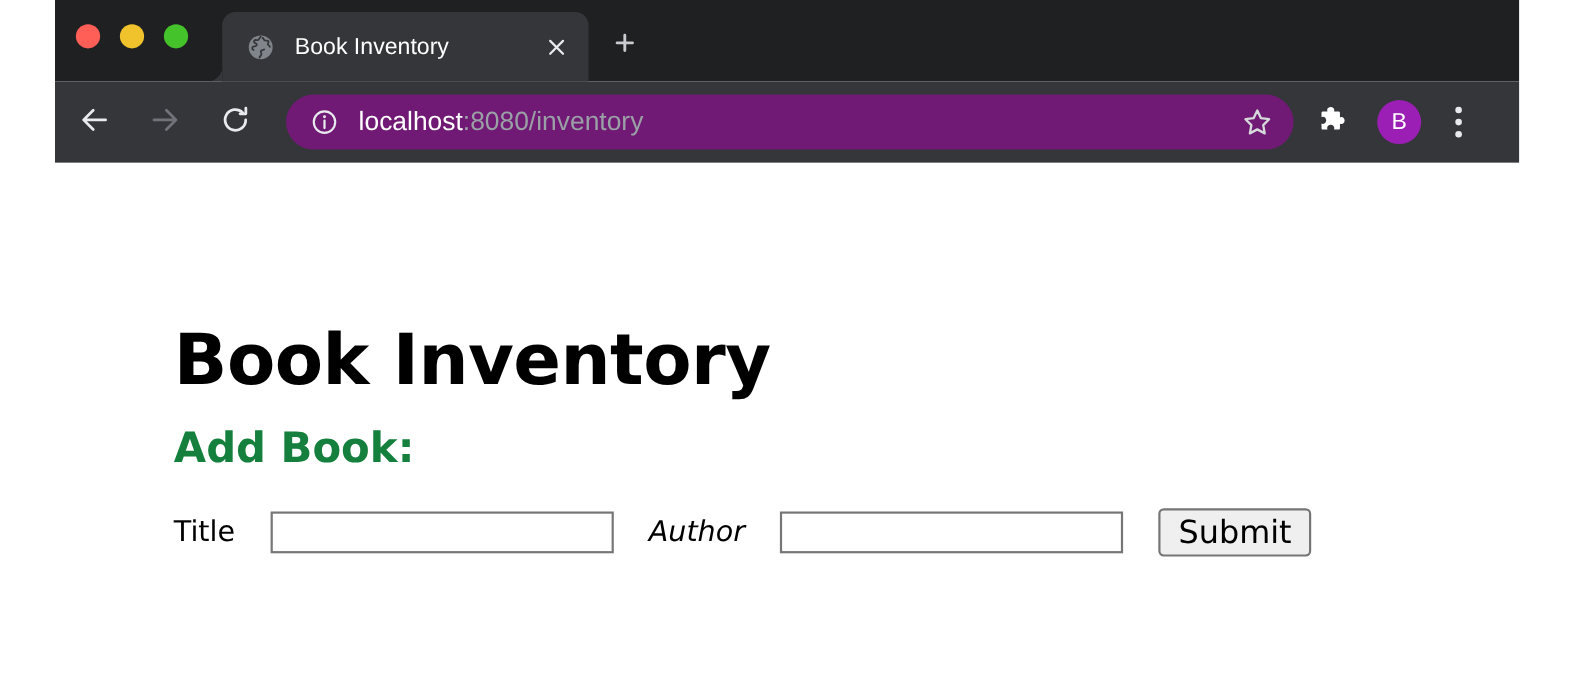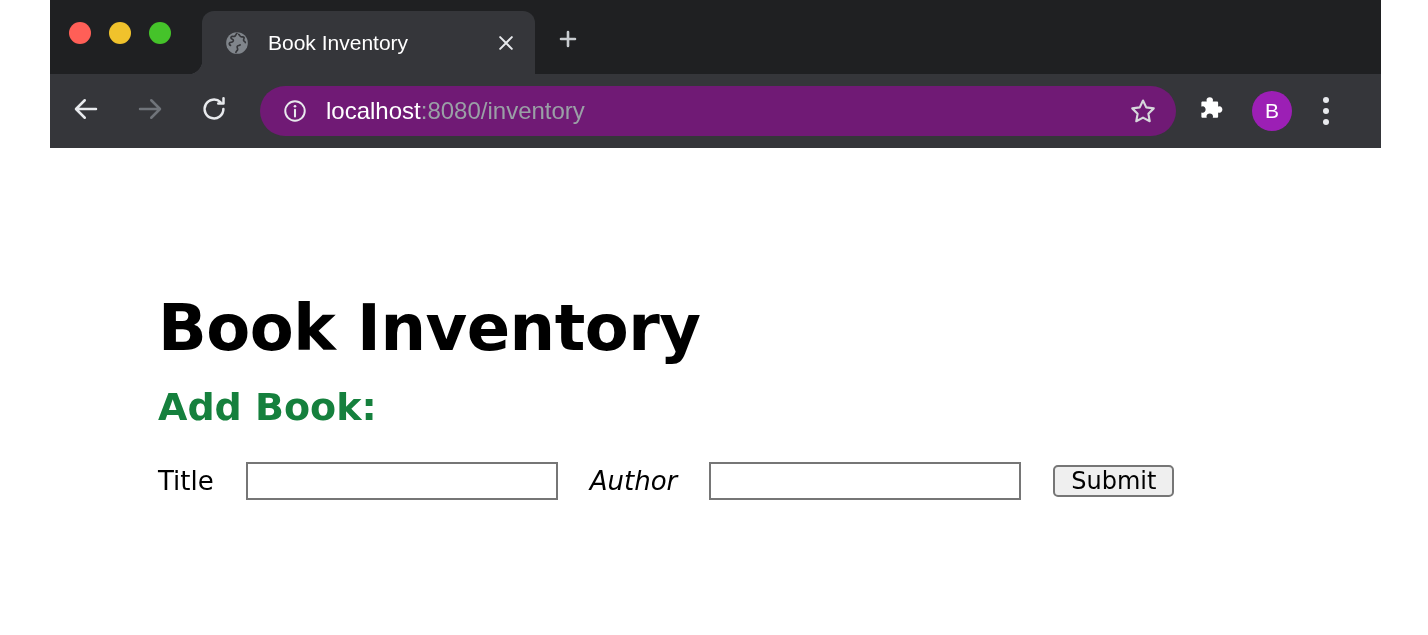--- a/index.html
+++ b/index.html
@@ -275,26 +275,26 @@
     background: #ffffff;
     font-size: 20px;
     font-family: "DejaVu Sans", sans-serif;
     padding: 0 4px;
     box-sizing: content-box;
     outline: none;
   }
   .form-label.second { margin-left: 12px; font-style: italic; }
   .submit-btn {
     margin-left: 12px;
-    height: 32px;
+    height: 44px;
     padding: 0 16px;
     border: 2px solid #767676;
     border-radius: 5px;
     background: #efefef;
-    font-size: 24px;
+    font-size: 29px;
     font-family: "DejaVu Sans", sans-serif;
     color: #000000;
     line-height: 1;
   }
 </style>
 </head>
 <body>
 
 <div class="browser-window">
 

